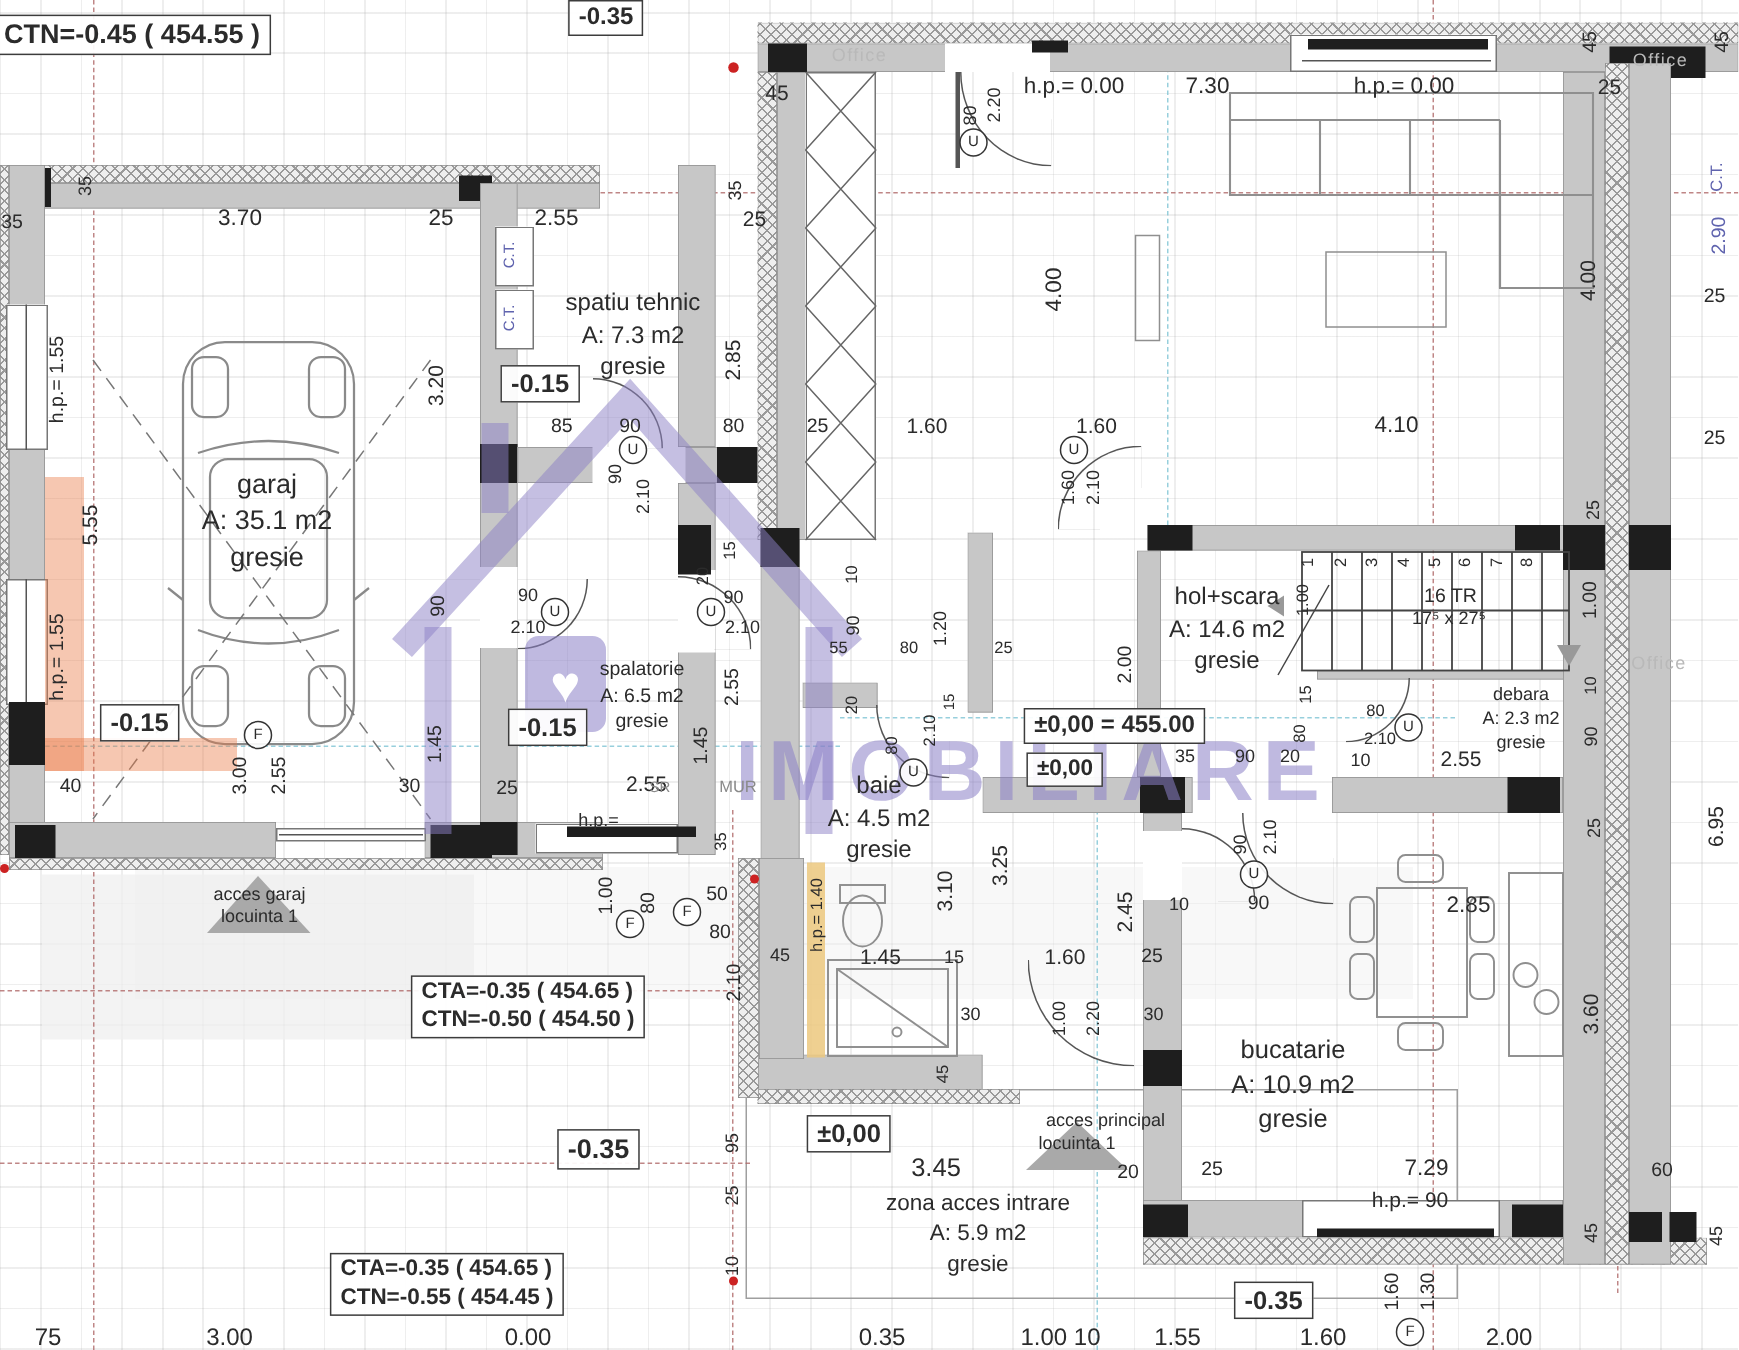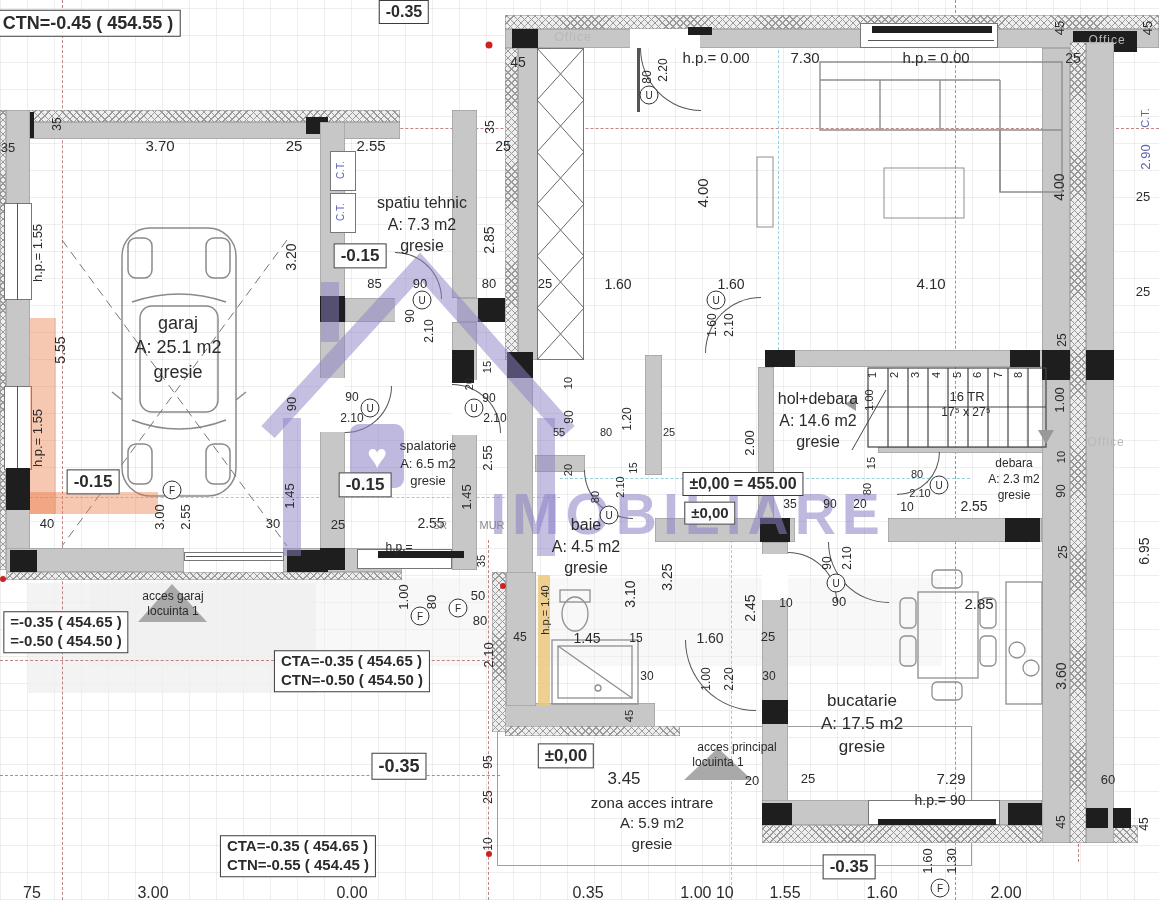--- a/index.html
+++ b/index.html
@@ -447,65 +447,61 @@
       </div>
       <div class="box" style="font-size: 17px; left: 566px; top: 756px;">
         <div>±0,00</div>
       </div>
       <div class="box" style="font-size: 18px; left: 399px; top: 766px;">
         <div>-0.35</div>
       </div>
       <div class="box" style="font-size: 17px; left: 849px; top: 867px;">
         <div>-0.35</div>
       </div>
-      <div class="box" style="font-size: 15px; left: 66px; top: 632px;">
-        <div>=-0.35 ( 454.65 )</div>
-        <div>=-0.50 ( 454.50 )</div>
-      </div>
       <div class="box" style="font-size: 15px; left: 352px; top: 671px;">
         <div>CTA=-0.35 ( 454.65 )</div>
         <div>CTN=-0.50 ( 454.50 )</div>
       </div>
       <div class="box" style="font-size: 15px; left: 298px; top: 856px;">
         <div>CTA=-0.35 ( 454.65 )</div>
         <div>CTN=-0.55 ( 454.45 )</div>
       </div>
       <div class="room" style="font-size: 18px; left: 178px; top: 347px;">
         <div>garaj</div>
-        <div>A: 25.1 m2</div>
+        <div>A: 35.1 m2</div>
         <div>gresie</div>
       </div>
       <div class="room" style="font-size: 16px; left: 422px; top: 224px;">
         <div>spatiu tehnic</div>
         <div>A: 7.3 m2</div>
         <div>gresie</div>
       </div>
       <div class="room" style="font-size: 13px; left: 428px; top: 463px;">
         <div>spalatorie</div>
         <div>A: 6.5 m2</div>
         <div>gresie</div>
       </div>
       <div class="room" style="font-size: 16px; left: 818px; top: 420px;">
-        <div>hol+debara</div>
+        <div>hol+scara</div>
         <div>A: 14.6 m2</div>
         <div>gresie</div>
       </div>
       <div class="room" style="font-size: 12px; left: 1014px; top: 479px;">
         <div>debara</div>
         <div>A: 2.3 m2</div>
         <div>gresie</div>
       </div>
       <div class="room" style="font-size: 16px; left: 586px; top: 546px;">
         <div>baie</div>
         <div>A: 4.5 m2</div>
         <div>gresie</div>
       </div>
       <div class="room" style="font-size: 17px; left: 862px; top: 724px;">
         <div>bucatarie</div>
-        <div>A: 17.5 m2</div>
+        <div>A: 10.9 m2</div>
         <div>gresie</div>
       </div>
       <div class="room" style="font-size: 15px; left: 652px; top: 823px;">
         <div>zona acces intrare</div>
         <div>A: 5.9 m2</div>
         <div>gresie</div>
       </div>
       <div class="circ" style="left: 370px; top: 408px;">U</div>
       <div class="circ" style="left: 474px; top: 408px;">U</div>
       <div class="circ" style="left: 422px; top: 300px;">U</div>

